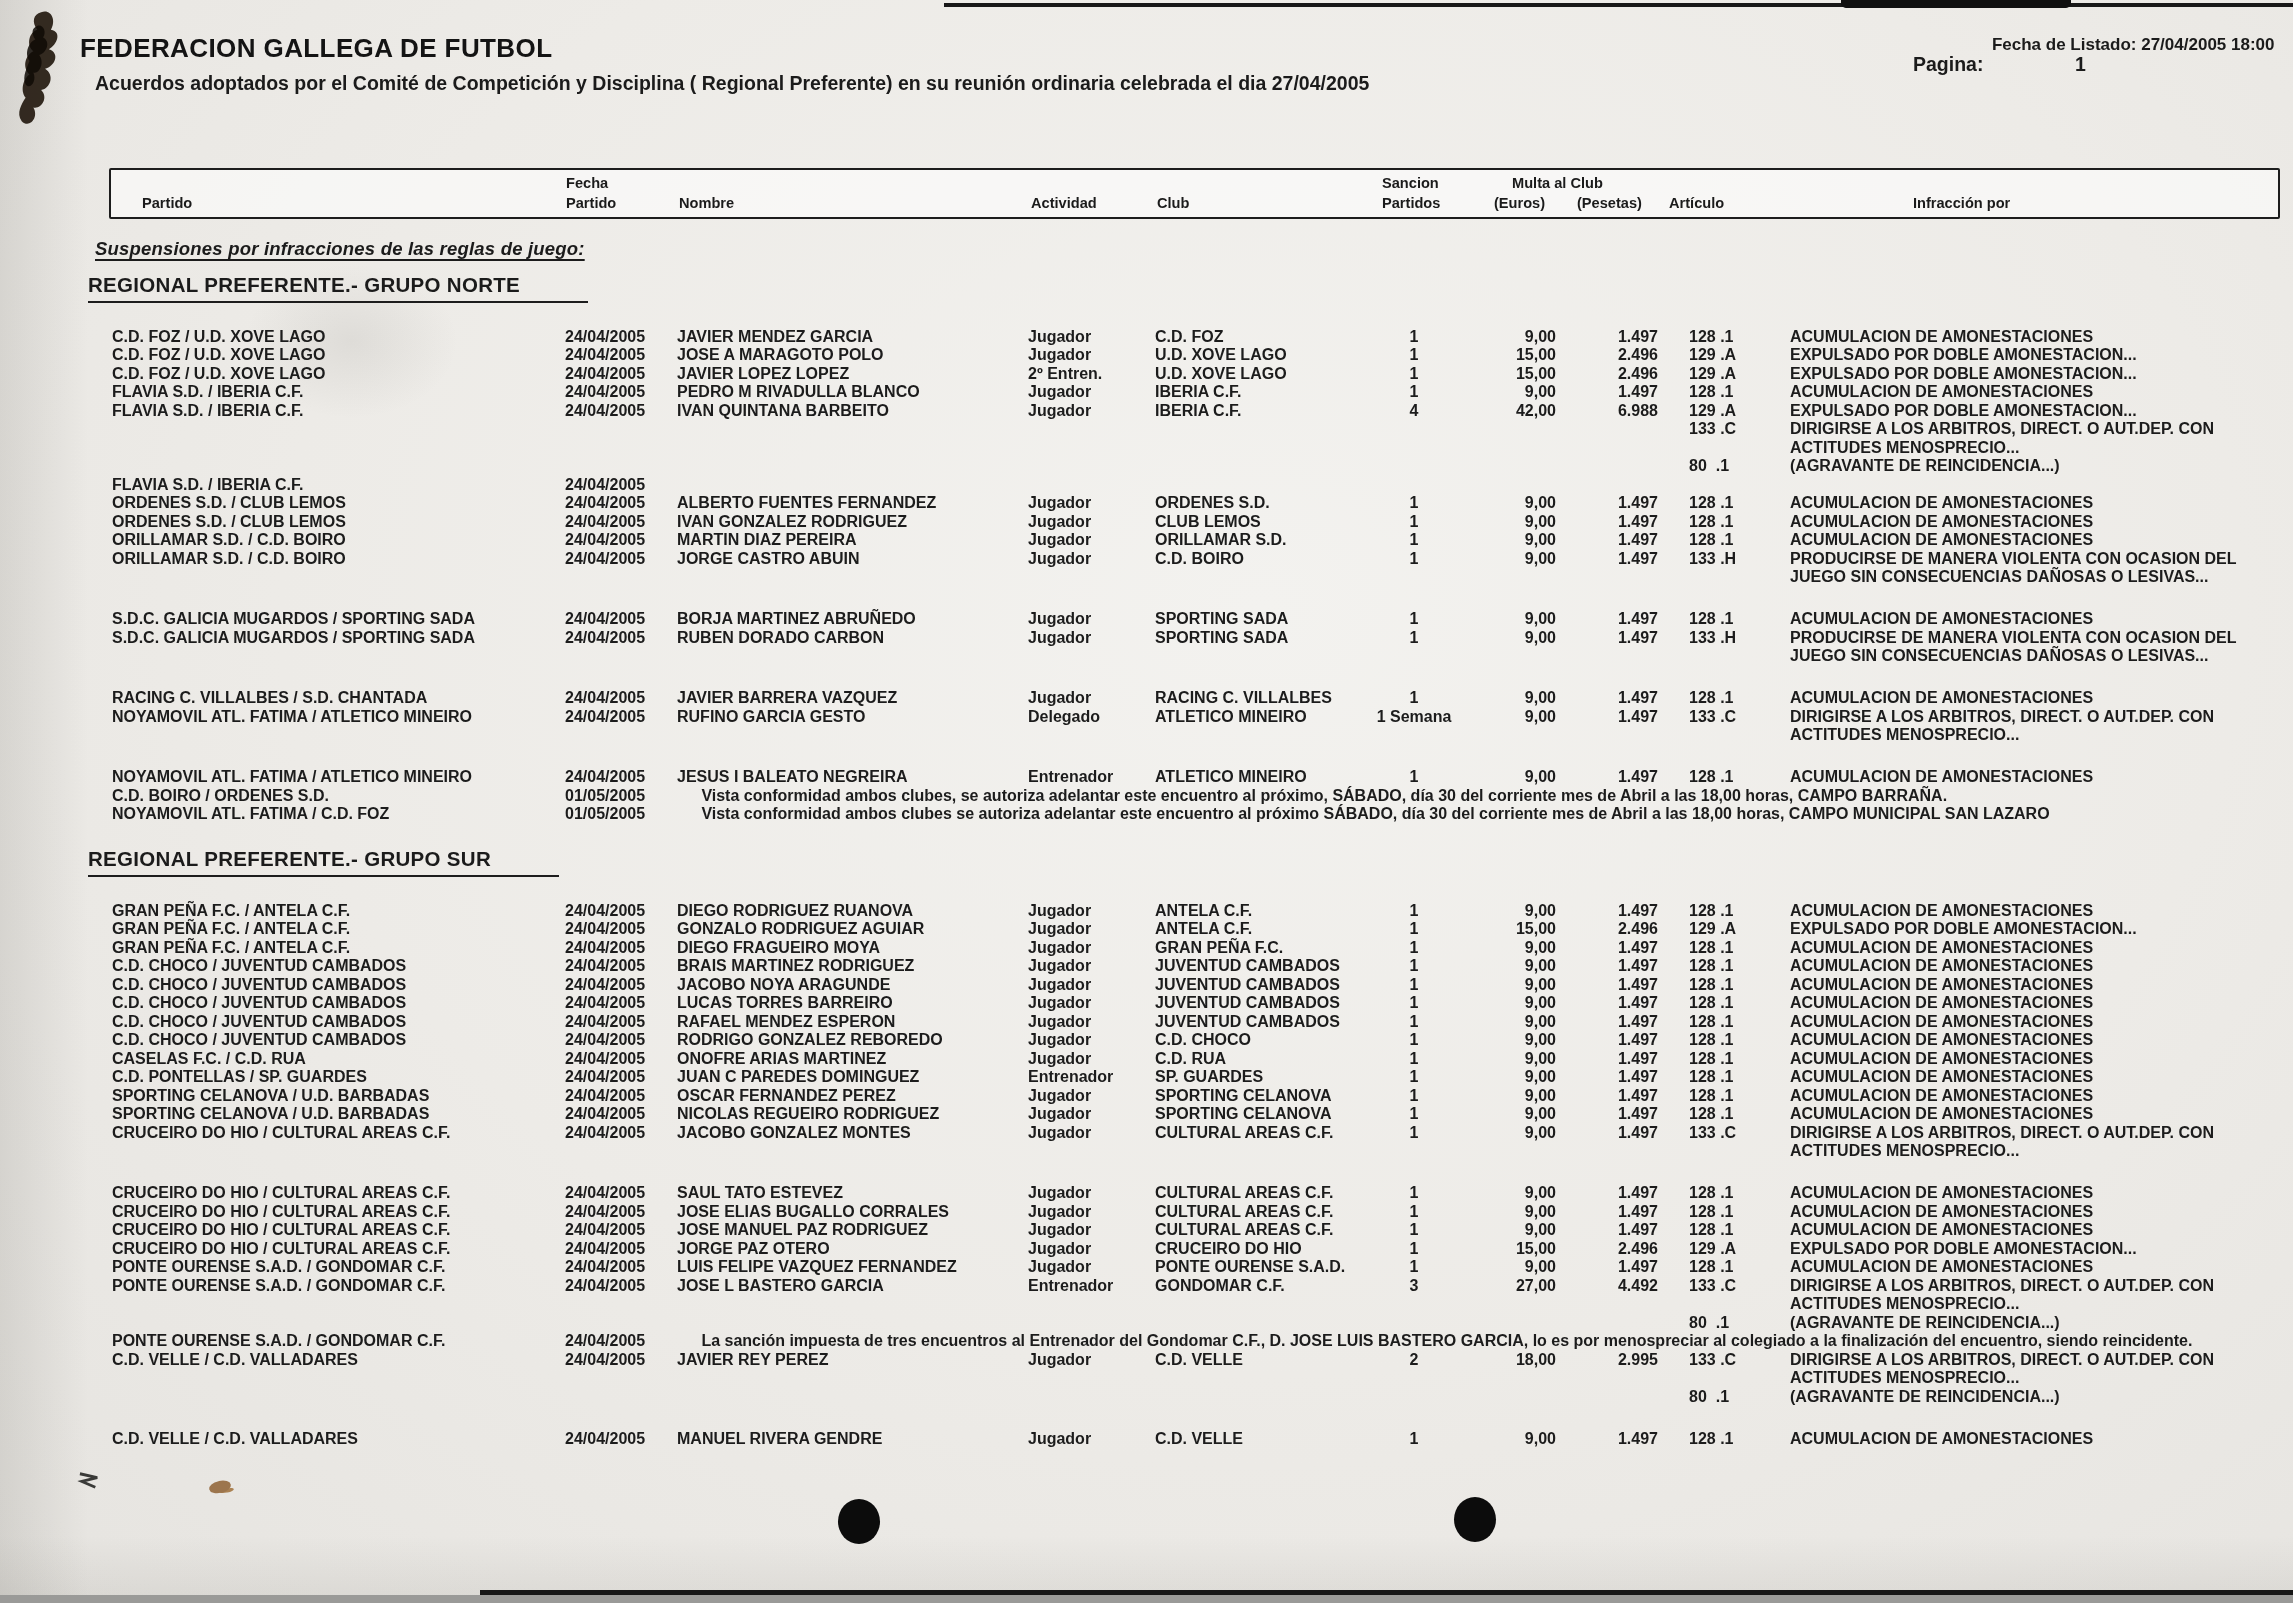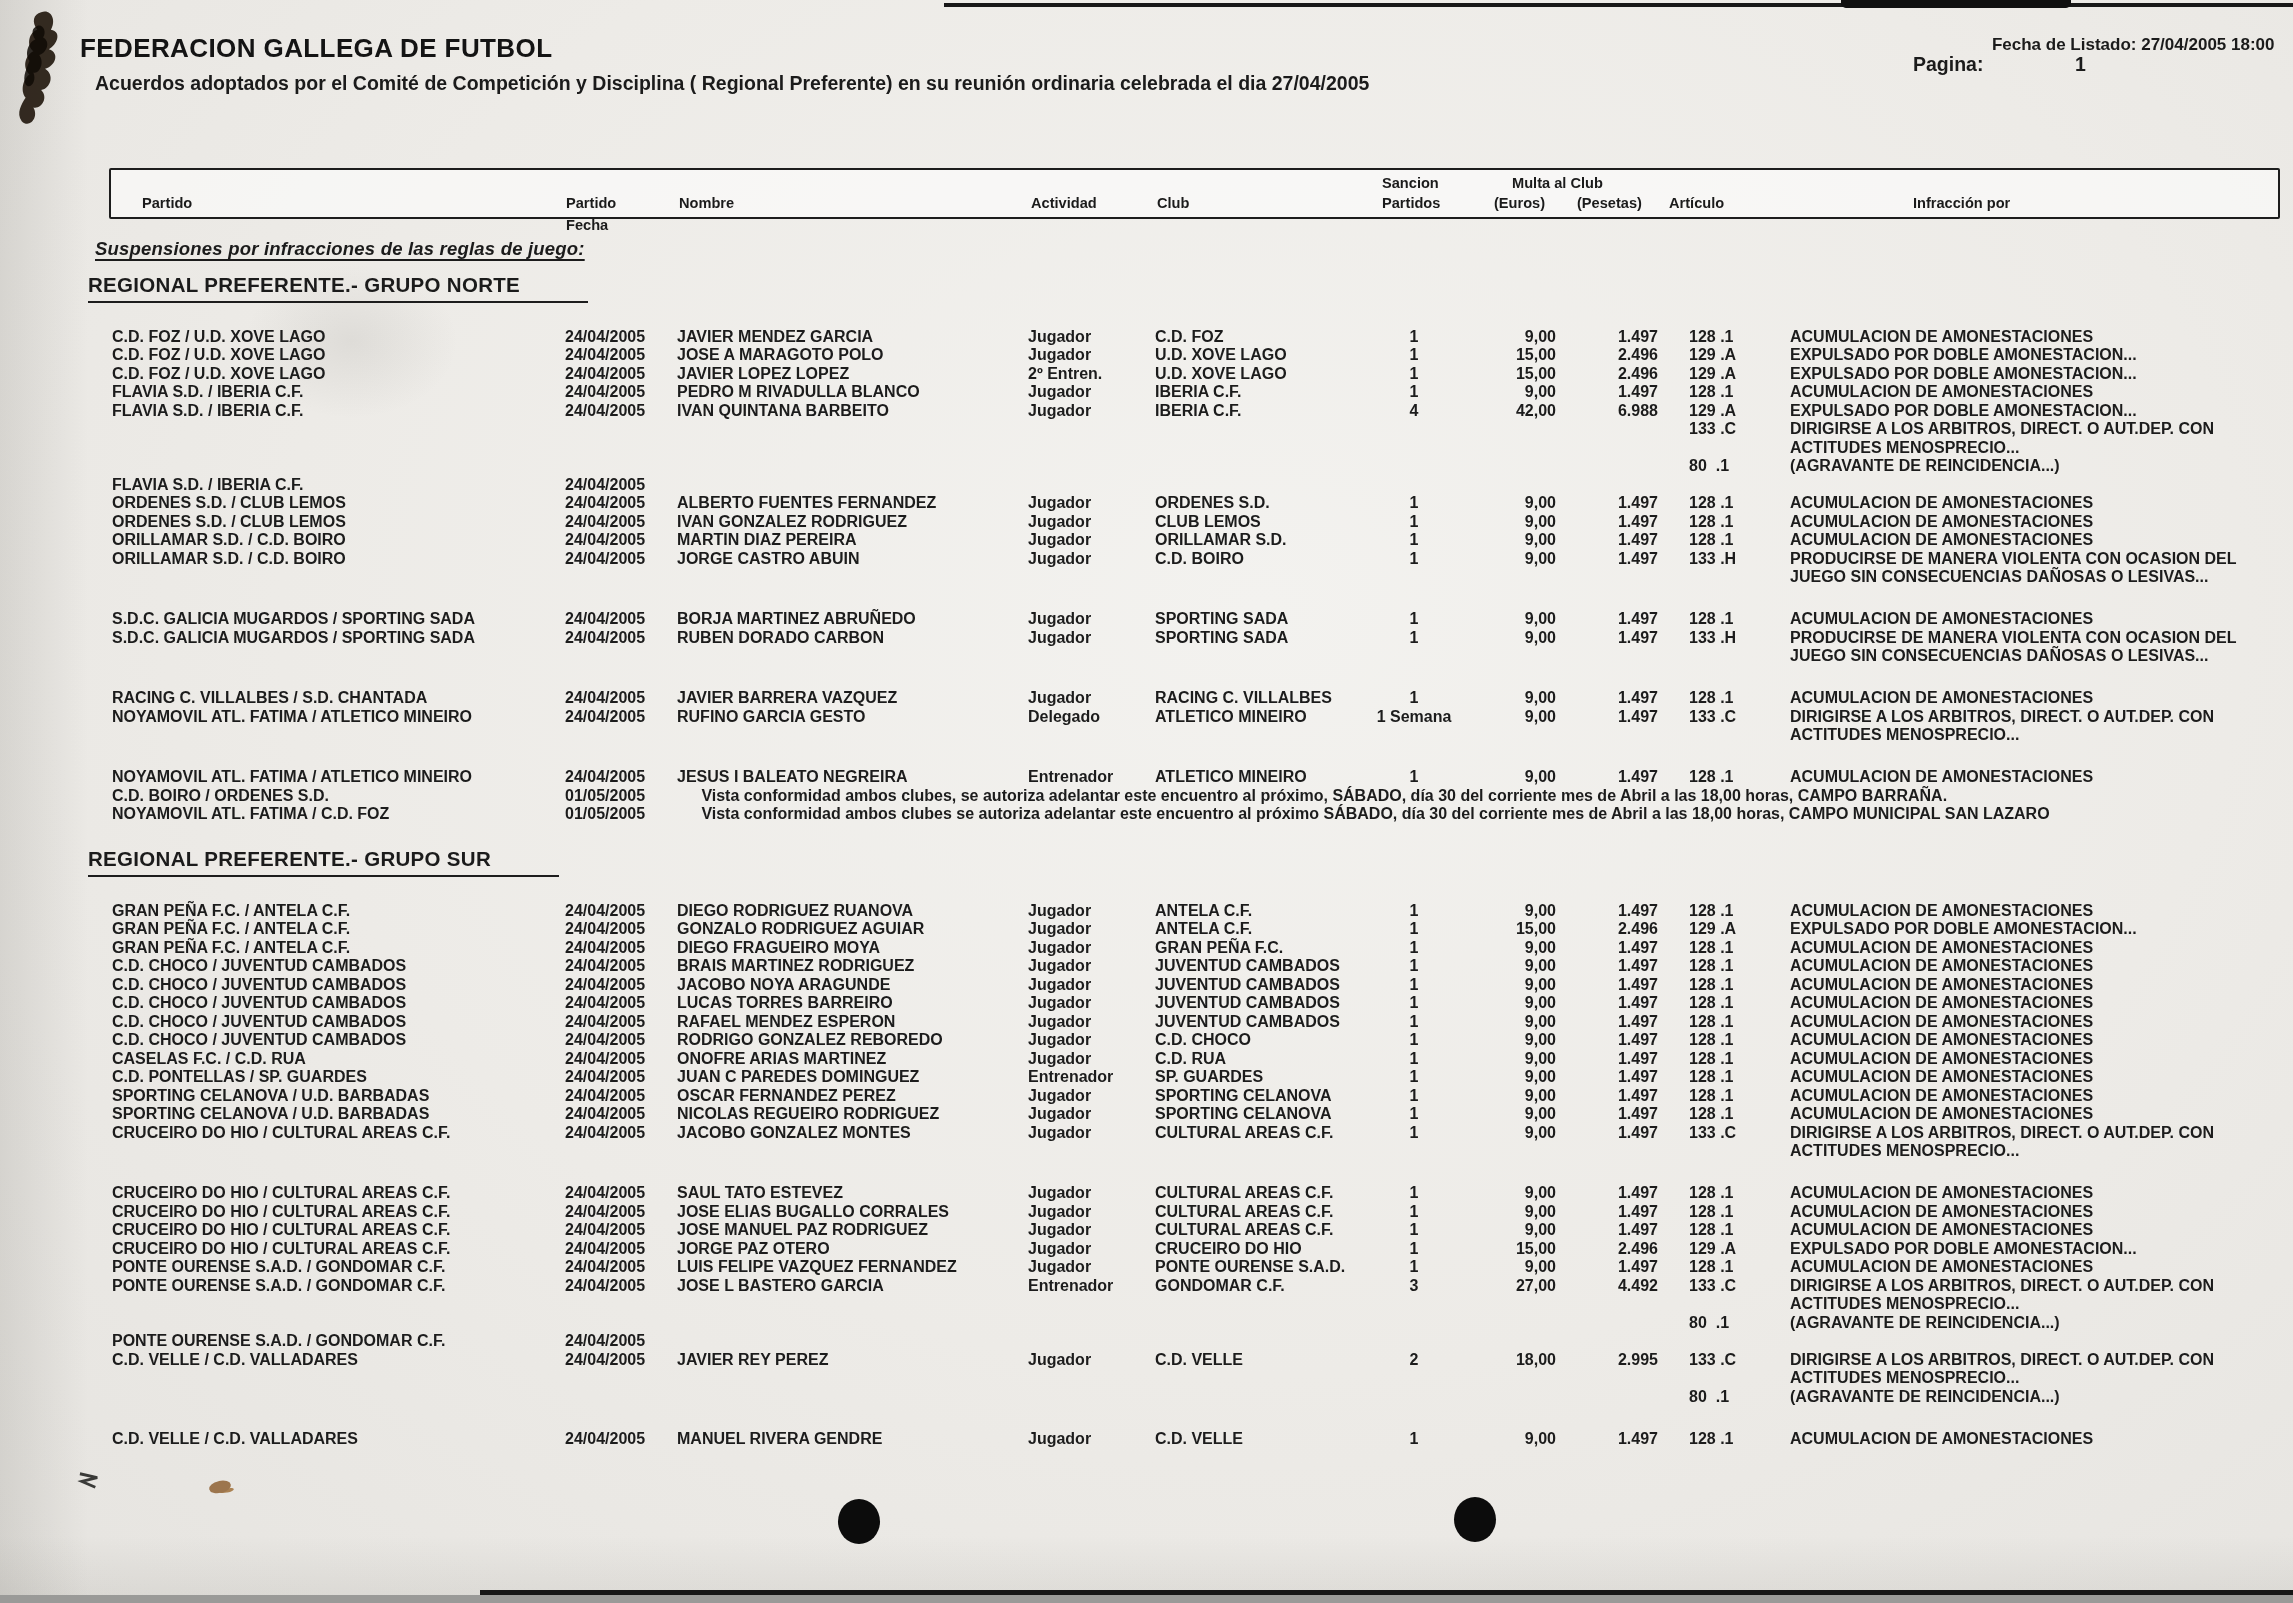--- a/index.html
+++ b/index.html
@@ -35,21 +35,21 @@
   .pagina .num { position:absolute; left:162px; top:0; }
 
   
   .colhead {
     position:absolute; left:109px; top:168px; width:2171px; height:51px;
     border:2px solid #1d1d1d; background:rgba(255,255,255,0.55); border-radius:2px;
     font-size:14.6px; font-weight:bold;
   }
   .colhead span { position:absolute; white-space:nowrap; }
   .h-partido   { left:31px;   top:25px; }
-  .h-fecha1    { left:455px;  top:4.9px;margin-top:42px; }
+  .h-fecha1    { left:455px;  top:4.9px; }
   .h-fecha2    { left:455px;  top:25px; }
   .h-nombre    { left:568px;  top:25px; }
   .h-actividad { left:920px;  top:25px; }
   .h-club      { left:1046px; top:25px; }
   .h-sancion1  { left:1271px; top:4.9px; }
   .h-sancion2  { left:1271px; top:25px; }
   .h-multa     { left:1401px; top:4.9px; }
   .h-euros     { left:1383px; top:25px; }
   .h-pesetas   { left:1466px; top:25px; }
   .h-articulo  { left:1558px; top:25px; }
@@ -704,20 +704,21 @@
                 </div>
                 <div class="inf-line">
                   <span class="c-articulo">80  .1</span>
                   <span class="c-infraccion">(AGRAVANTE DE REINCIDENCIA...)</span>
                 </div>
               </div>
             </div>
             <div class="row note-row">
               <span class="c-partido">PONTE OURENSE S.A.D. / GONDOMAR C.F.</span>
               <span class="c-fecha">24/04/2005</span>
+              <span class="c-note">La sanción impuesta de tres encuentros al Entrenador del Gondomar C.F., D. JOSE LUIS BASTERO GARCIA, lo es por menospreciar al colegiado a la finalización del encuentro, siendo reincidente.</span>
             </div>
             <div class="row">
               <span class="c-partido">C.D. VELLE / C.D. VALLADARES</span>
               <span class="c-fecha">24/04/2005</span>
               <span class="c-nombre">JAVIER REY PEREZ</span>
               <span class="c-actividad">Jugador</span>
               <span class="c-club">C.D. VELLE</span>
               <span class="c-sancion">2</span>
               <span class="c-euros">18,00</span>
               <span class="c-pesetas">2.995</span>

